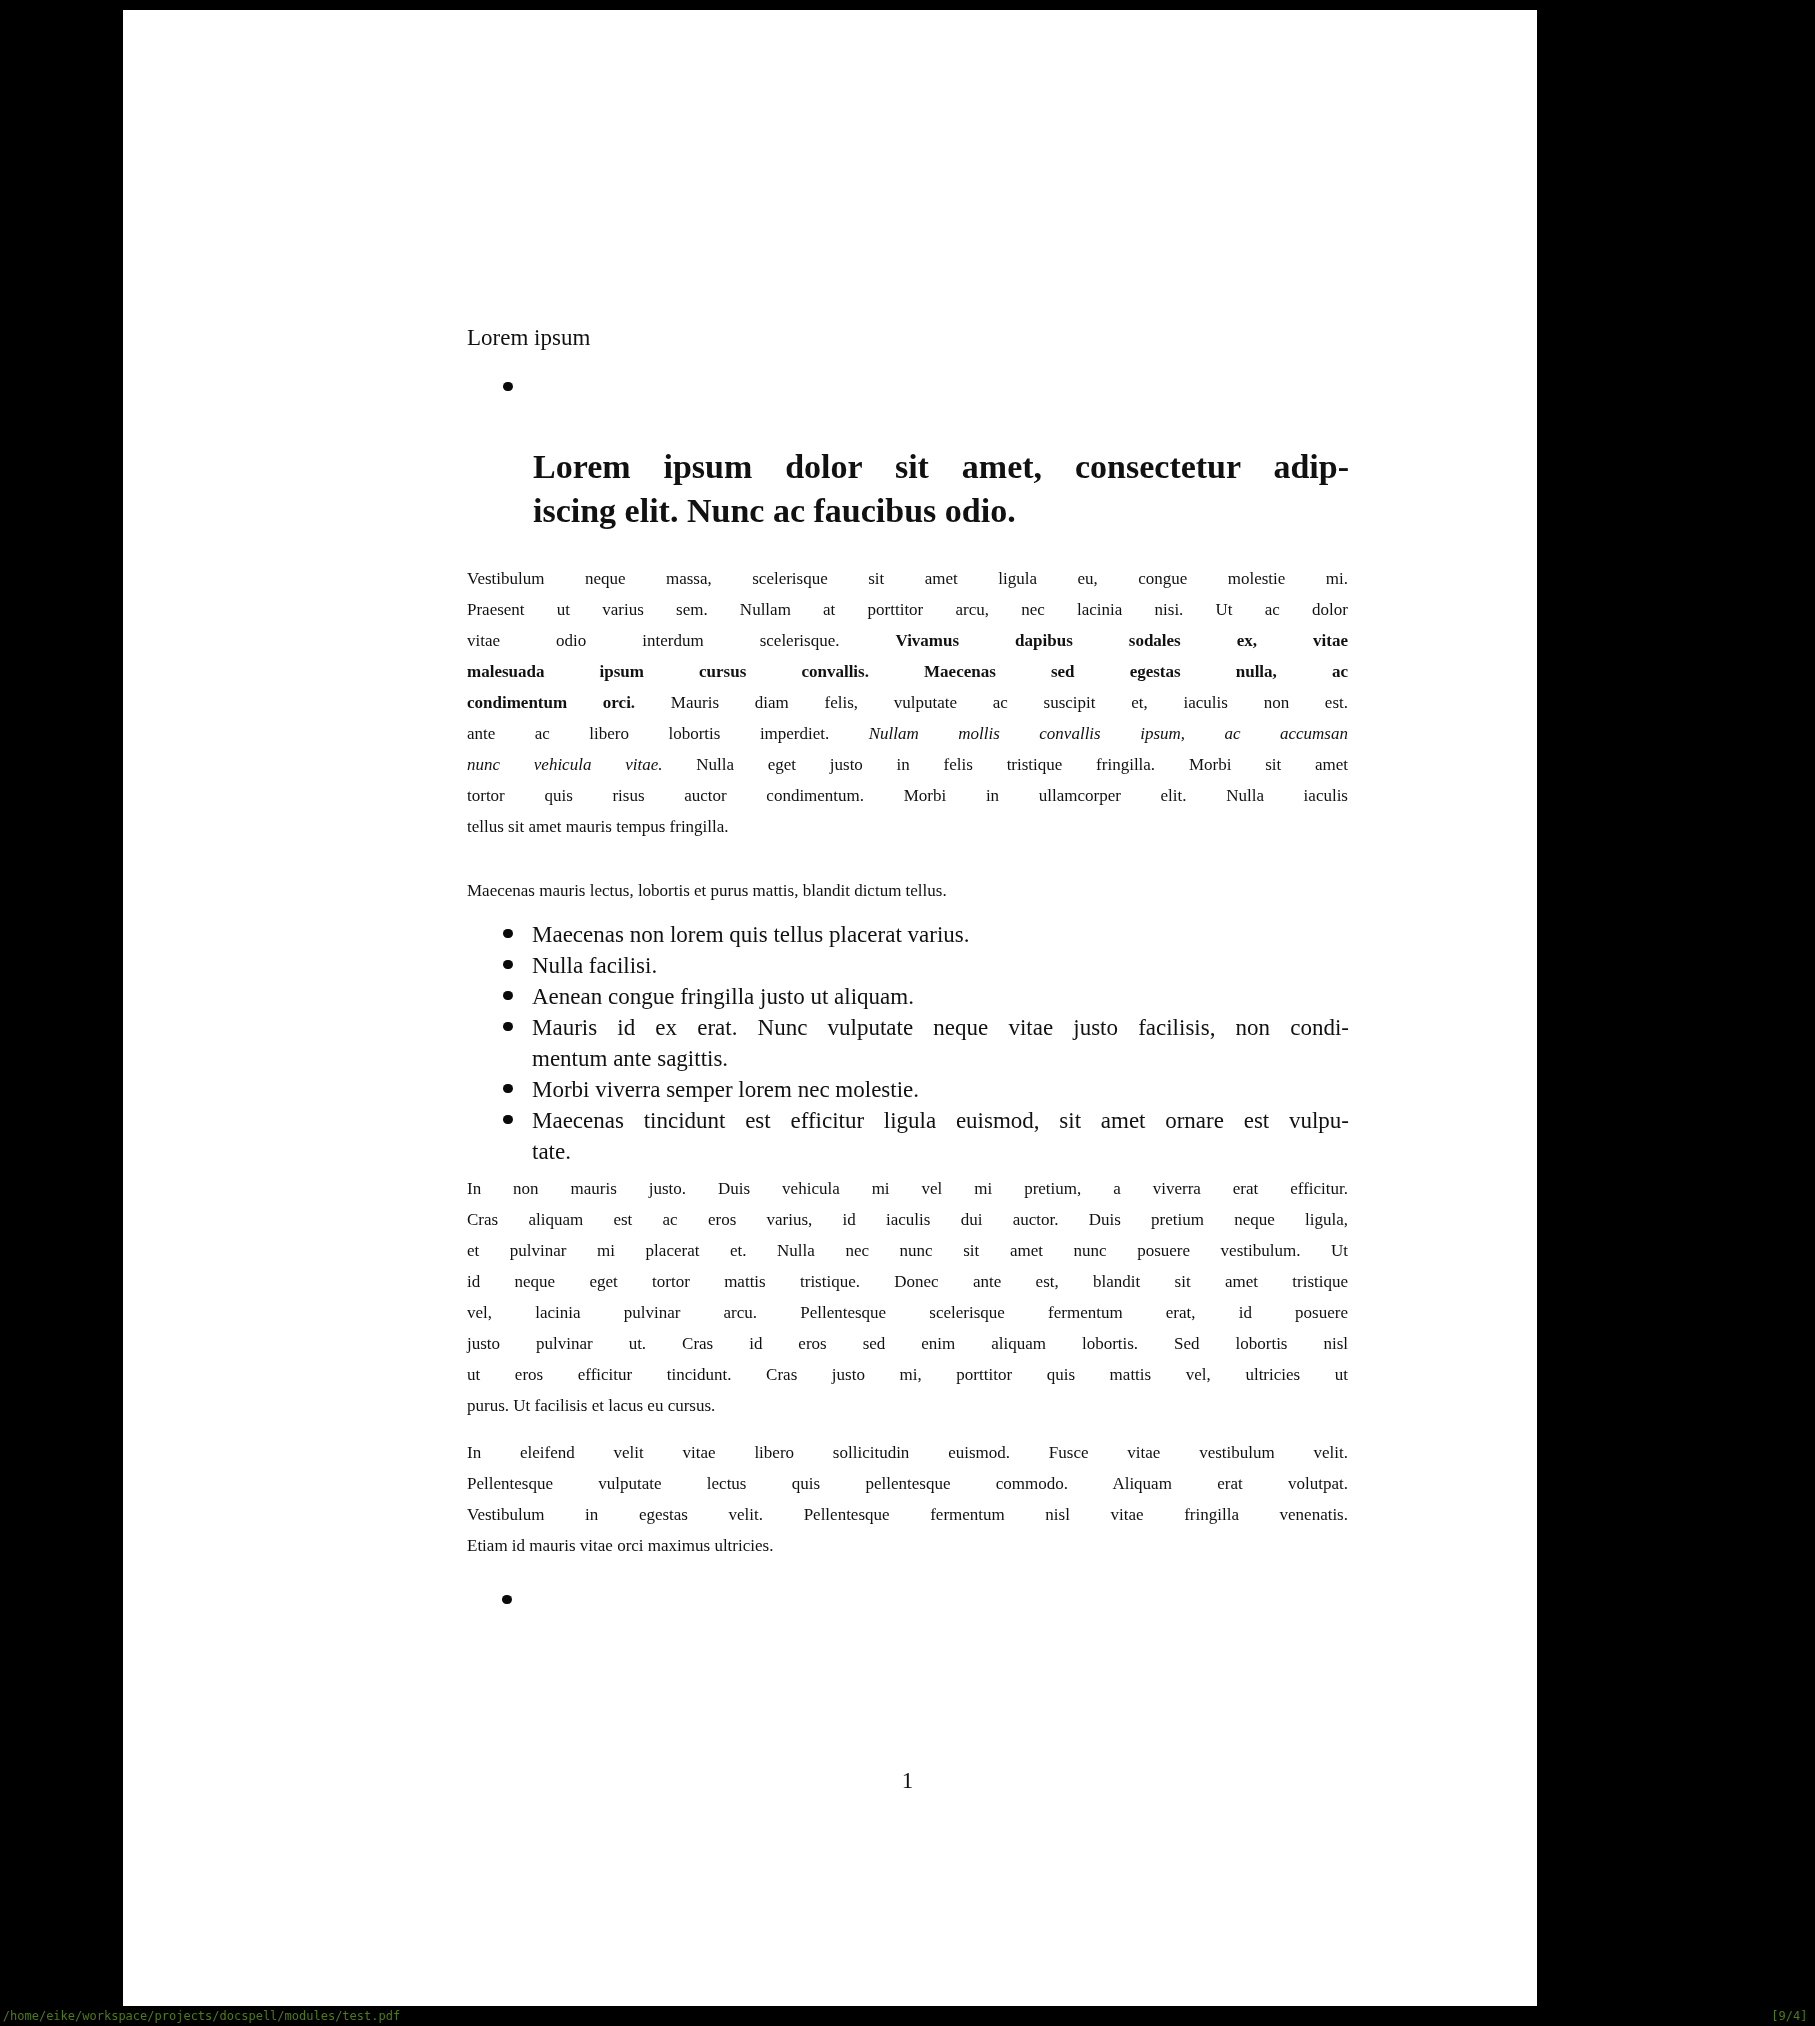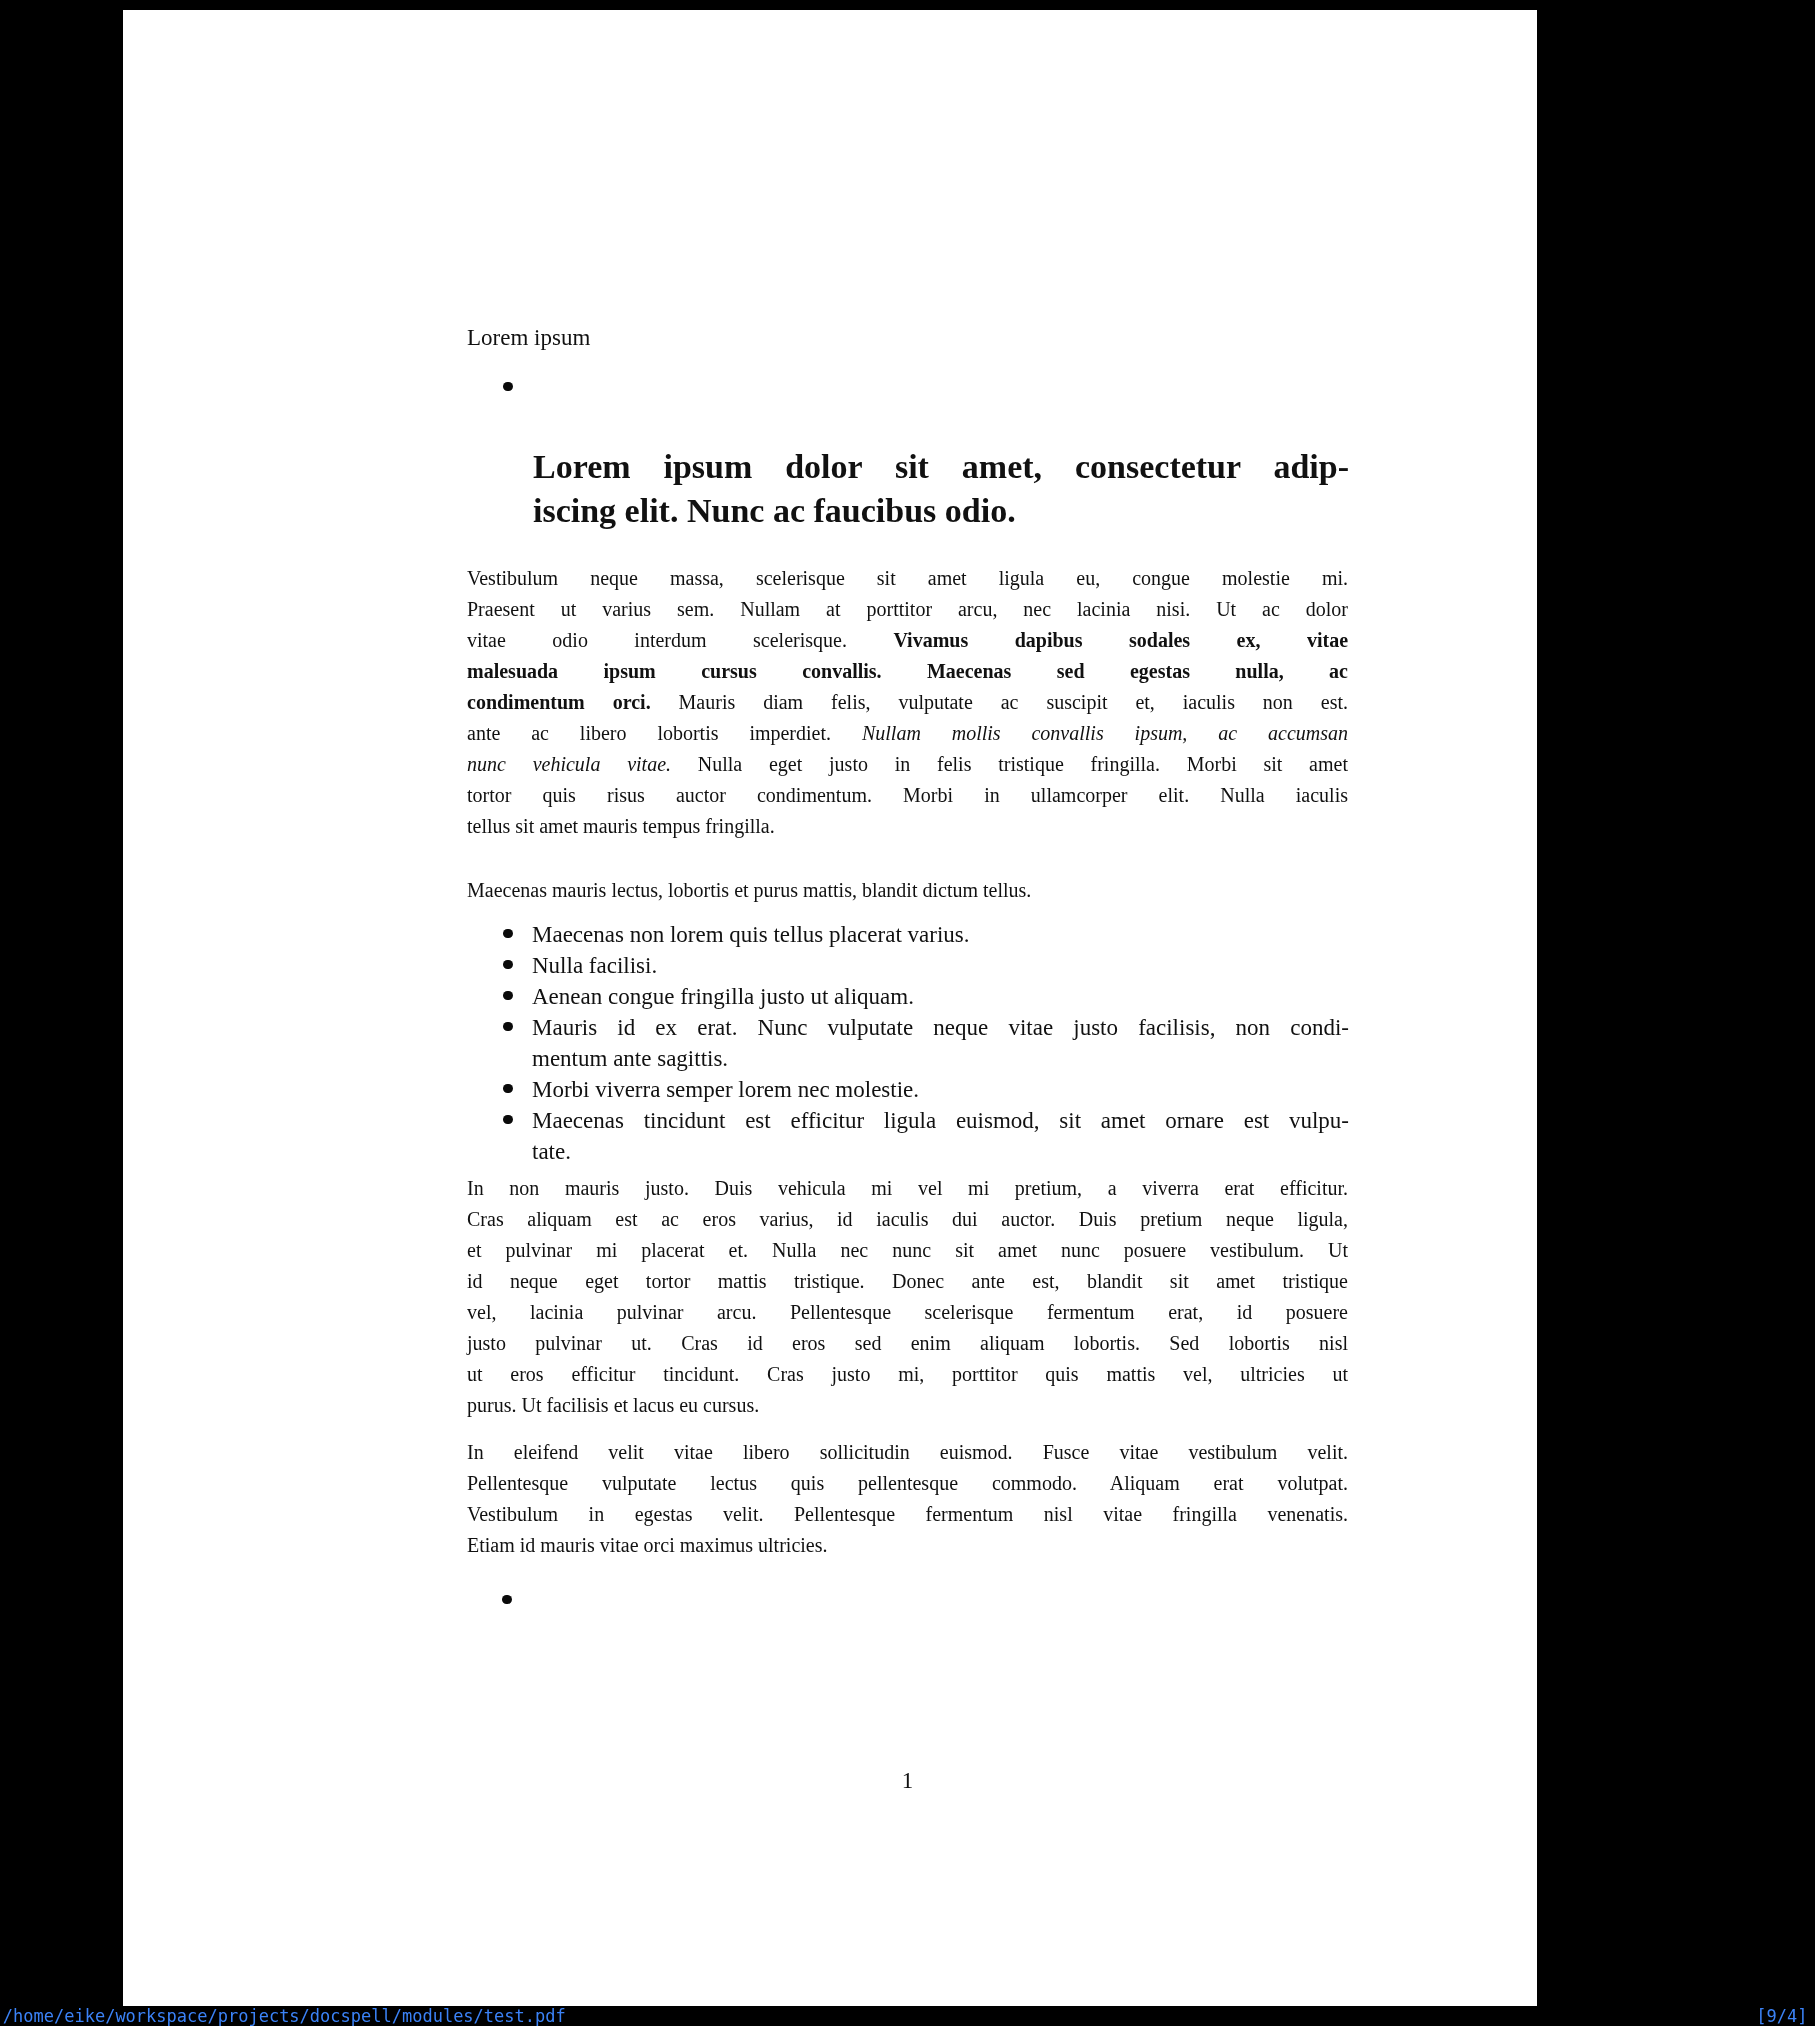--- a/index.html
+++ b/index.html
@@ -38,21 +38,21 @@
 
   .heading {
     left: 410px; top: 435px; width: 816px;
     font-size: 34px; line-height: 44px;
     font-weight: bold;
     margin: 0;
   }
 
   .para {
     width: 881px; left: 344px;
-    font-size: 20px; line-height: 31px;
+    font-size: 17px; line-height: 31px;
     margin: 0;
   }
   .p1 { top: 553px; }
   .p2 { top: 865px; }
   .p3 { top: 1163px; }
   .p4 { top: 1427px; }
 
   .line { text-align: justify; text-align-last: justify; }
   .line.last { text-align-last: auto; }
   .b { font-weight: bold; margin-top: 28px; }
@@ -71,23 +71,23 @@
     font-size: 23px; line-height: 31px;
     text-align: center;
   }
 
   
   .statusbar {
     position: absolute;
     left: 0; bottom: 0;
     width: 100%; height: 20px;
     background: #000;
-    color: #3b82f6;
+    color: #4d7c0f;
     font-family: "DejaVu Sans Mono", "Liberation Mono", monospace;
-    font-size: 17px; line-height: 20px;
+    font-size: 12px; line-height: 20px;
     display: flex;
     justify-content: space-between;
     box-sizing: border-box;
     padding: 0 7.6px 0 2.8px;
     white-space: nowrap;
   }
 </style>
 </head>
 <body>
 

